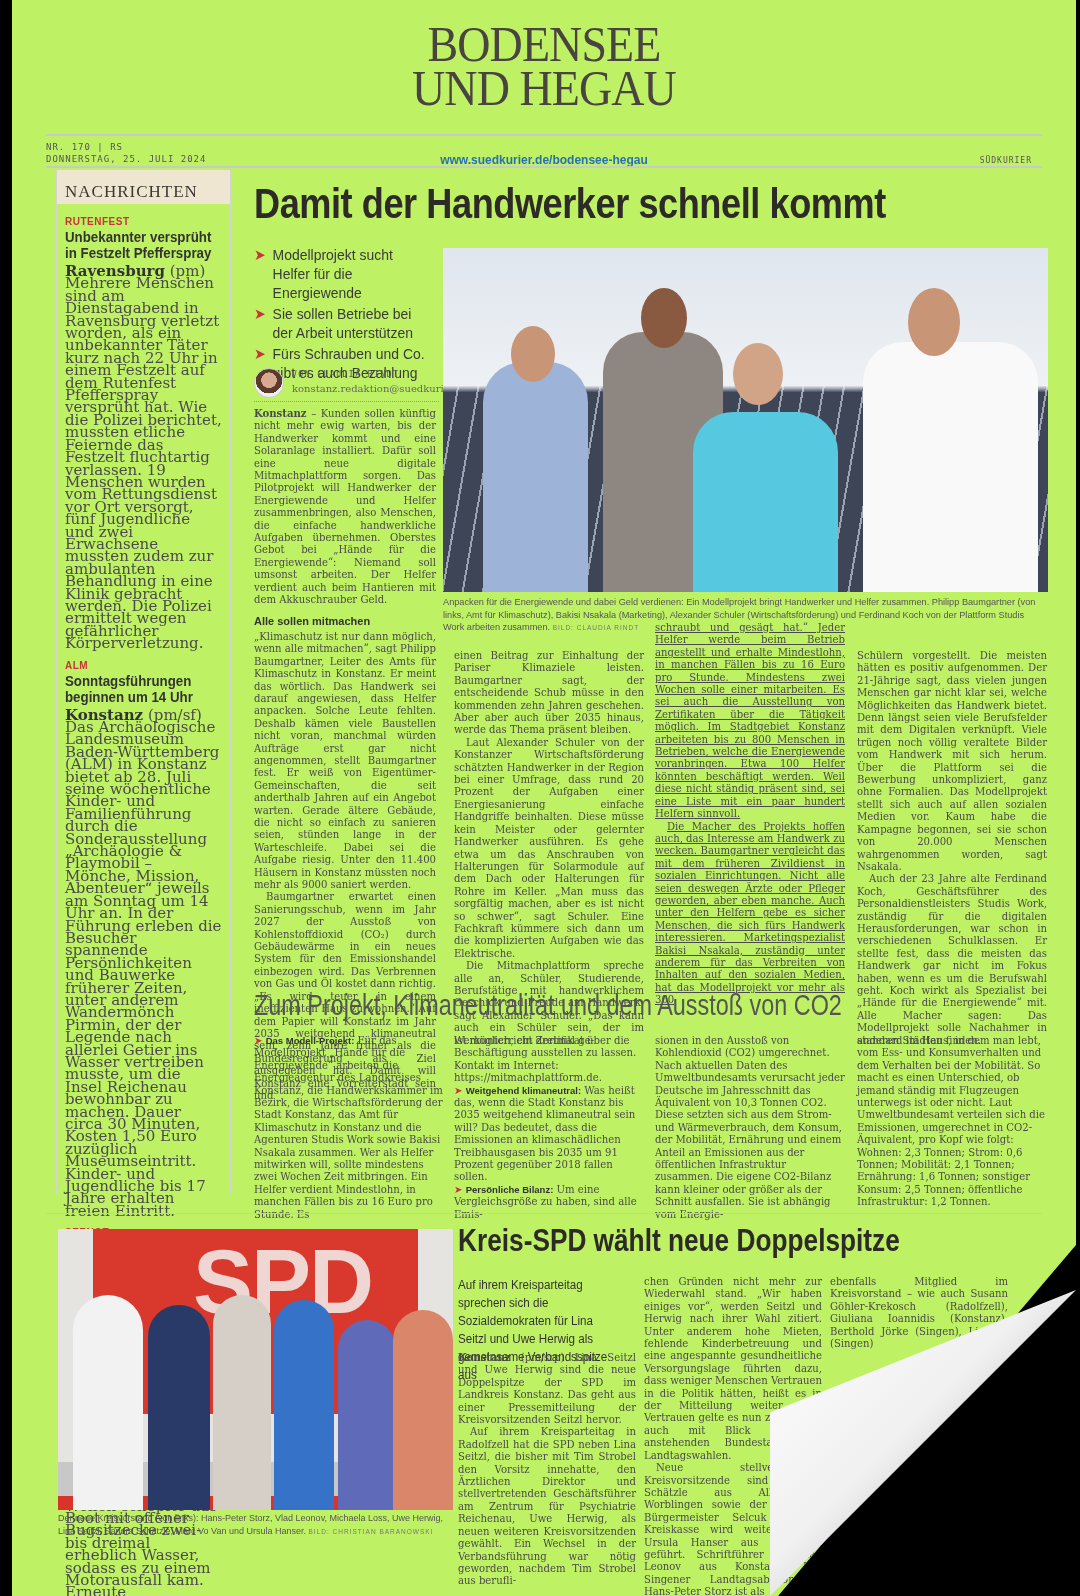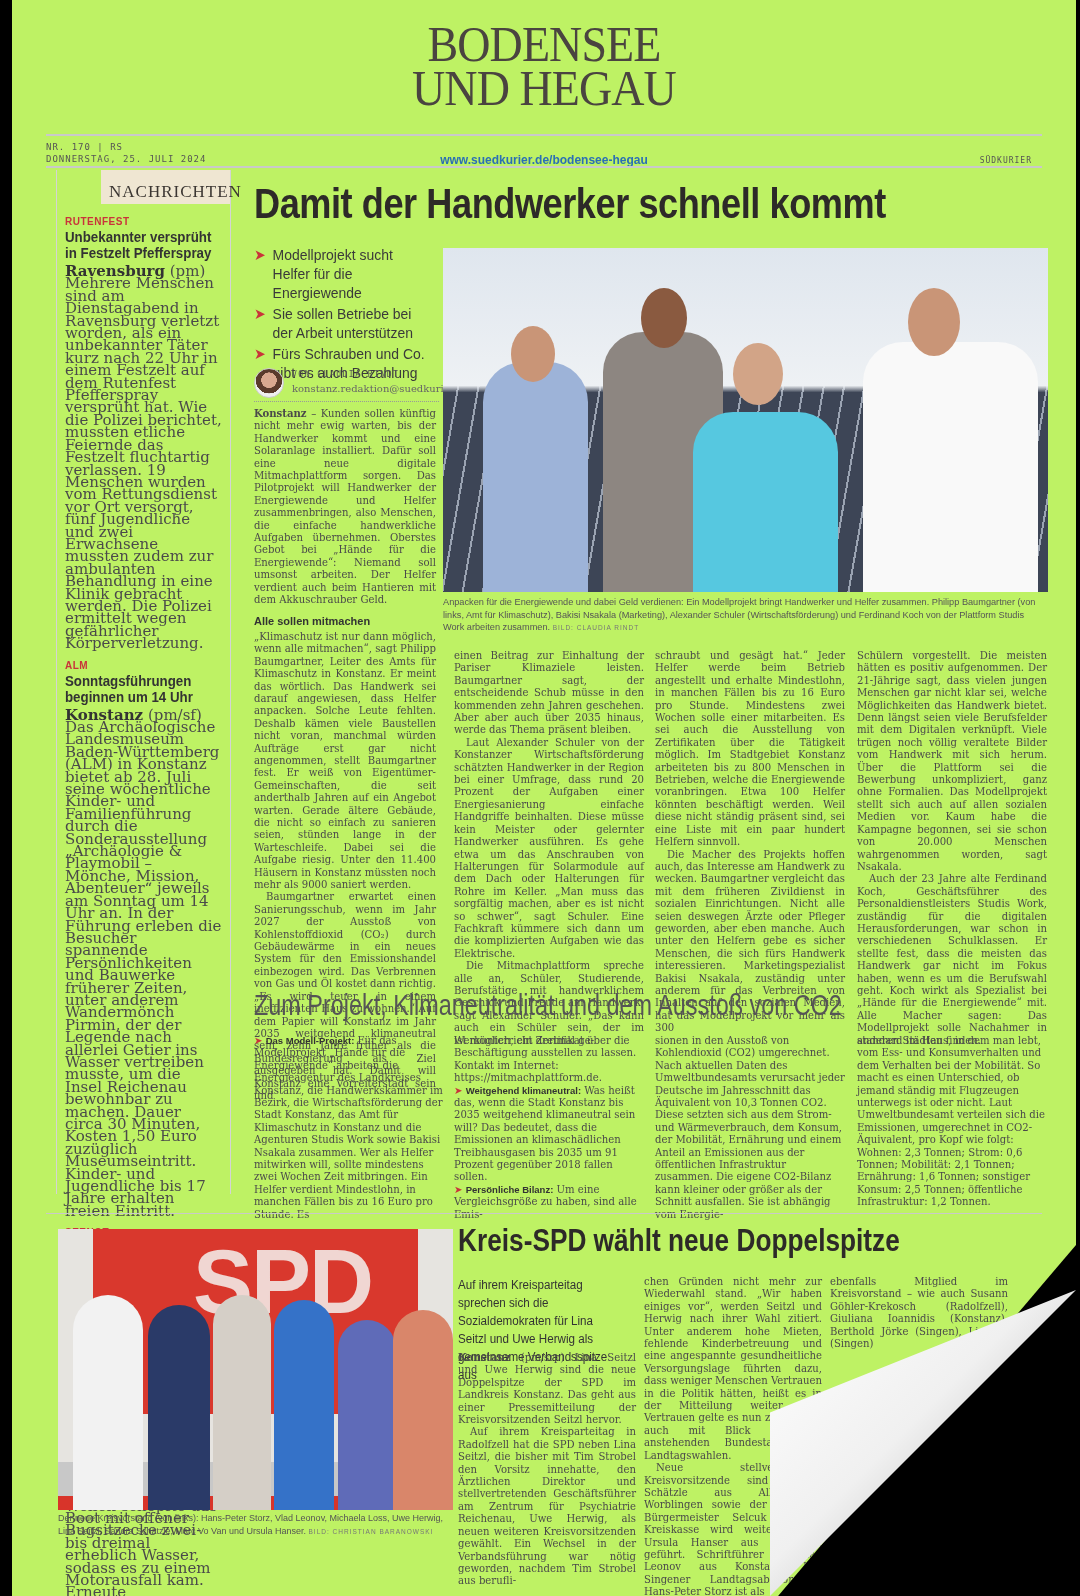--- a/index.html
+++ b/index.html
@@ -23,21 +23,21 @@
   .meta-left { position: absolute; left: 34px; top: 141px; font-family: "DejaVu Sans Mono", monospace;
     font-size: 9px; line-height: 12px; color: #555; letter-spacing: 1px; }
   .meta-url { position: absolute; left: 0; width: 100%; top: 145px; text-align: center;
     font-family: "Liberation Sans", sans-serif; font-weight: bold; font-size: 12px; color: #2a6fb5; margin-top: 8px; }
   .meta-right { position: absolute; right: 44px; top: 156px; font-family: "DejaVu Sans Mono", monospace;
     font-size: 8px; color: #555; letter-spacing: 1px; }
   
   .sidebar { position: absolute; left: 44px; top: 170px; width: 175px; height: 1024px;
     border-left: 1px solid #d4d4d4; border-right: 1px solid #d4d4d4; }
   .sidebar-head { background: #efe6d2; height: 34px; padding: 12px 0 0 8px;
-    font-family: "Liberation Serif", serif; font-size: 17px; letter-spacing: 1px; color: #3b3632; margin-left: 44px; }
+    font-family: "Liberation Serif", serif; font-size: 17px; letter-spacing: 1px; color: #3b3632; }
   .news { padding: 2px 8px 0 8px; }
   .kicker { font-family: "Liberation Sans", sans-serif; font-weight: bold; font-size: 10px;
     color: #c9343a; letter-spacing: 0.5px; margin-top: 10px; }
   .news-title { font-family: "Liberation Sans", sans-serif; font-weight: bold; font-size: 14px;
     line-height: 16px; color: #333; margin: 2px 0 4px 0; transform: scaleX(0.95); transform-origin: left; }
   .body { font-size: 15px; line-height: 12.4px; color: #4a4a4a; text-align: left; }
   .body b, .lead b { color: #333; }
   
   .h1 { position: absolute; left: 242px; top: 180px; font-family: "Liberation Sans", sans-serif;
     font-weight: bold; font-size: 42px; color: #2d2a28; letter-spacing: -0.5px;
@@ -148,21 +148,21 @@
   </div>
   <div class="caption" style="left:431px; top:596px; width:600px;">
     <span>Anpacken für die Energiewende und dabei Geld verdienen: Ein Modellprojekt bringt Handwerker und Helfer zusammen. Philipp Baumgartner (von links, Amt für Klimaschutz), Bakisi Nsakala (Marketing), Alexander Schuler (Wirtschaftsförderung) und Ferdinand Koch von der Plattform Studis Work arbeiten zusammen.</span> <span class="credit">BILD: CLAUDIA RINDT</span>
   </div>
 
   <div class="col" style="left:442px; top:650px; width:190px;">
     <div>einen Beitrag zur Einhaltung der Pariser Klimaziele leisten. Baumgartner sagt, der entscheidende Schub müsse in den kommenden zehn Jahren geschehen. Aber aber auch über 2035 hinaus, werde das Thema präsent bleiben.</div>
     <div class="indent">Laut Alexander Schuler von der Konstanzer Wirtschaftsförderung schätzten Handwerker in der Region bei einer Umfrage, dass rund 20 Prozent der Aufgaben einer Energiesanierung einfache Handgriffe beinhalten. Diese müsse kein Meister oder gelernter Handwerker ausführen. Es gehe etwa um das Anschrauben von Halterungen für Solarmodule auf dem Dach oder Halterungen für Rohre im Keller. „Man muss das sorgfältig machen, aber es ist nicht so schwer“, sagt Schuler. Eine Fachkraft kümmere sich dann um die komplizierten Aufgaben wie das Elektrische.</div>
     <div class="indent">Die Mitmachplattform spreche alle an, Schüler, Studierende, Berufstätige mit handwerklichem Geschick und Freude am Handwerk, sagt Alexander Schuler. „Das kann auch ein Schüler sein, der im Werkunterricht dreimal ge-</div>
   </div>
-  <div class="col" style="left:643px; top:650px; width:190px;">
+  <div class="col" style="left:643px; top:622px; width:190px;text-decoration:underline;">
     <div>schraubt und gesägt hat.“ Jeder Helfer werde beim Betrieb angestellt und erhalte Mindestlohn, in manchen Fällen bis zu 16 Euro pro Stunde. Mindestens zwei Wochen solle einer mitarbeiten. Es sei auch die Ausstellung von Zertifikaten über die Tätigkeit möglich. Im Stadtgebiet Konstanz arbeiteten bis zu 800 Menschen in Betrieben, welche die Energiewende voranbringen. Etwa 100 Helfer könnten beschäftigt werden. Weil diese nicht ständig präsent sind, sei eine Liste mit ein paar hundert Helfern sinnvoll.</div>
     <div class="indent">Die Macher des Projekts hoffen auch, das Interesse am Handwerk zu wecken. Baumgartner vergleicht das mit dem früheren Zivildienst in sozialen Einrichtungen. Nicht alle seien deswegen Ärzte oder Pfleger geworden, aber eben manche. Auch unter den Helfern gebe es sicher Menschen, die sich fürs Handwerk interessieren. Marketingspezialist Bakisi Nsakala, zuständig unter anderem für das Verbreiten von Inhalten auf den sozialen Medien, hat das Modellprojekt vor mehr als 300</div>
   </div>
   <div class="col" style="left:845px; top:650px; width:190px;">
     <div>Schülern vorgestellt. Die meisten hätten es positiv aufgenommen. Der 21-Jährige sagt, dass vielen jungen Menschen gar nicht klar sei, welche Möglichkeiten das Handwerk bietet. Denn längst seien viele Berufsfelder mit dem Digitalen verknüpft. Viele trügen noch völlig veraltete Bilder vom Handwerk mit sich herum. Über die Plattform sei die Bewerbung unkompliziert, ganz ohne Formalien. Das Modellprojekt stellt sich auch auf allen sozialen Medien vor. Kaum habe die Kampagne begonnen, sei sie schon von 20.000 Menschen wahrgenommen worden, sagt Nsakala.</div>
     <div class="indent">Auch der 23 Jahre alte Ferdinand Koch, Geschäftsführer des Personaldienstleisters Studis Work, zuständig für die digitalen Herausforderungen, war schon in verschiedenen Schulklassen. Er stellte fest, dass die meisten das Handwerk gar nicht im Fokus haben, wenn es um die Berufswahl geht. Koch wirkt als Spezialist bei „Hände für die Energiewende“ mit. Alle Macher sagen: Das Modellprojekt solle Nachahmer in anderen Städten finden.</div>
   </div>
 
   <div class="box-title">Zum Projekt, Klimaneutralität und dem Ausstoß von CO2</div>
   <div class="col" style="left:242px; top:1035px; width:192px; text-align:left;">

